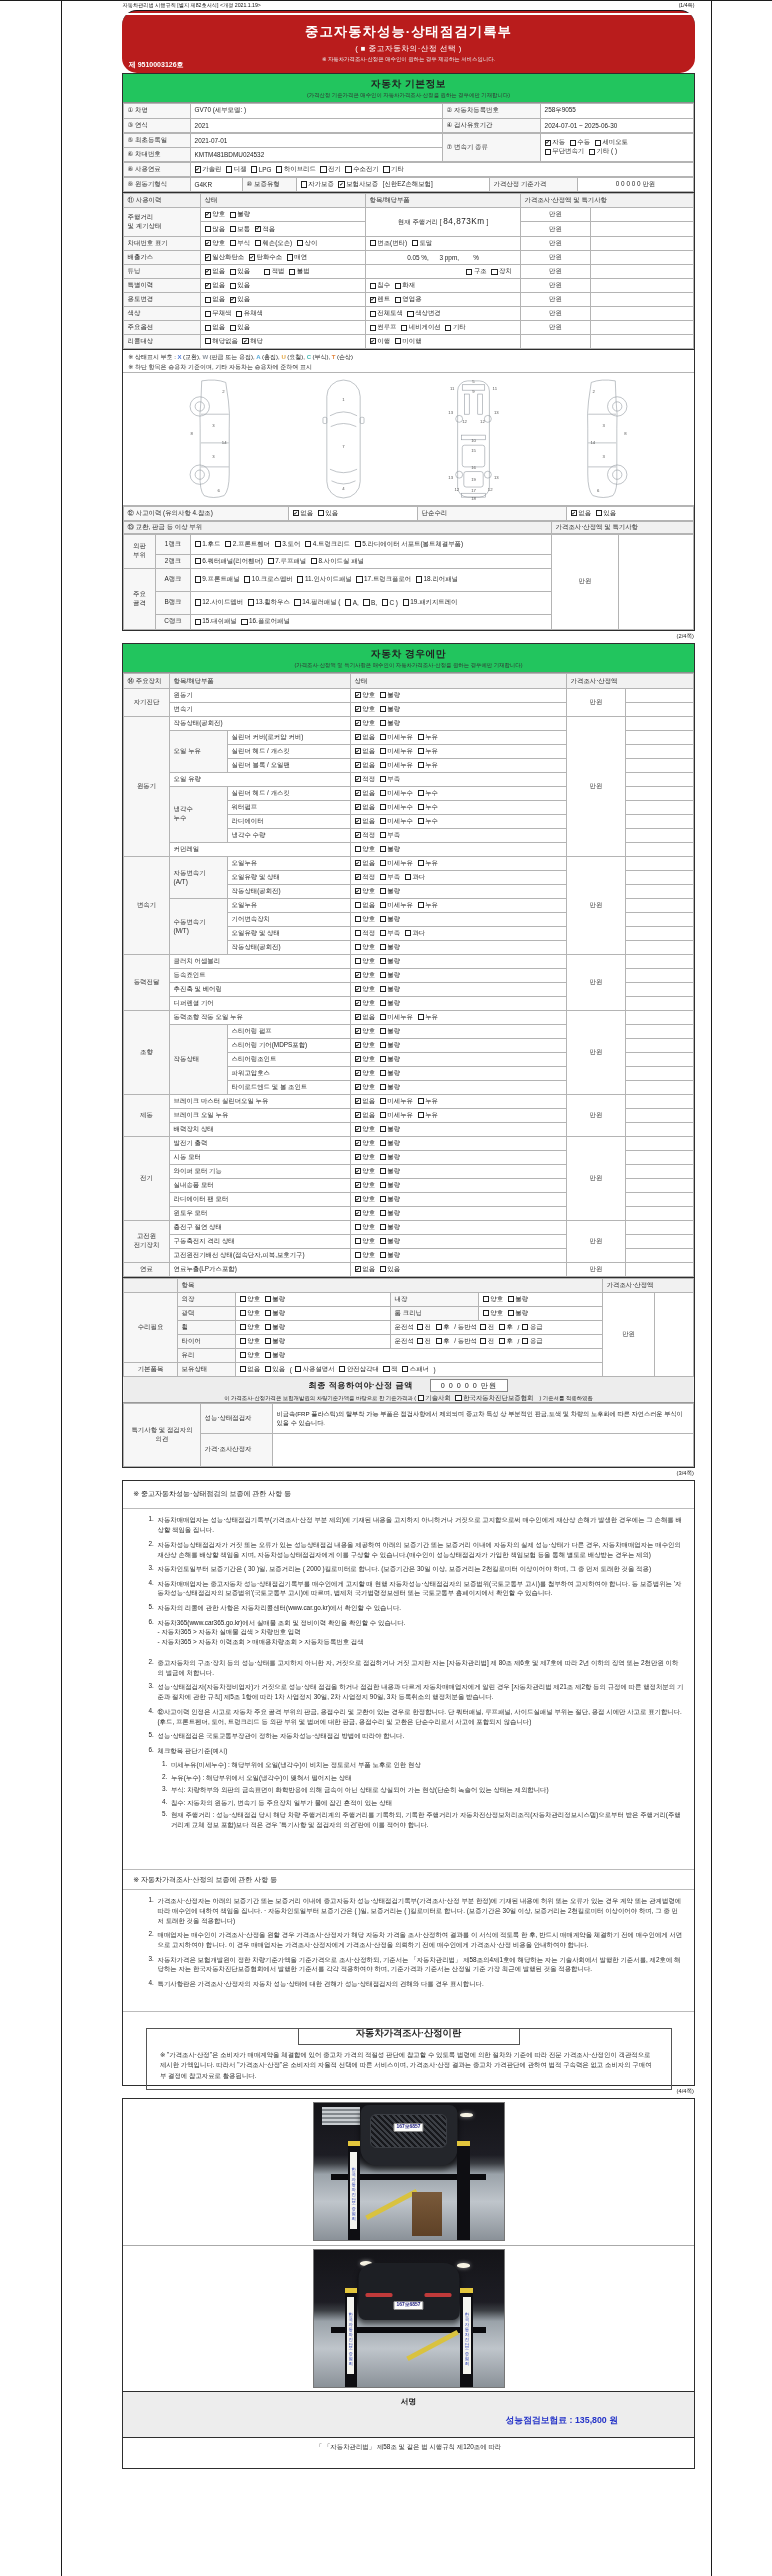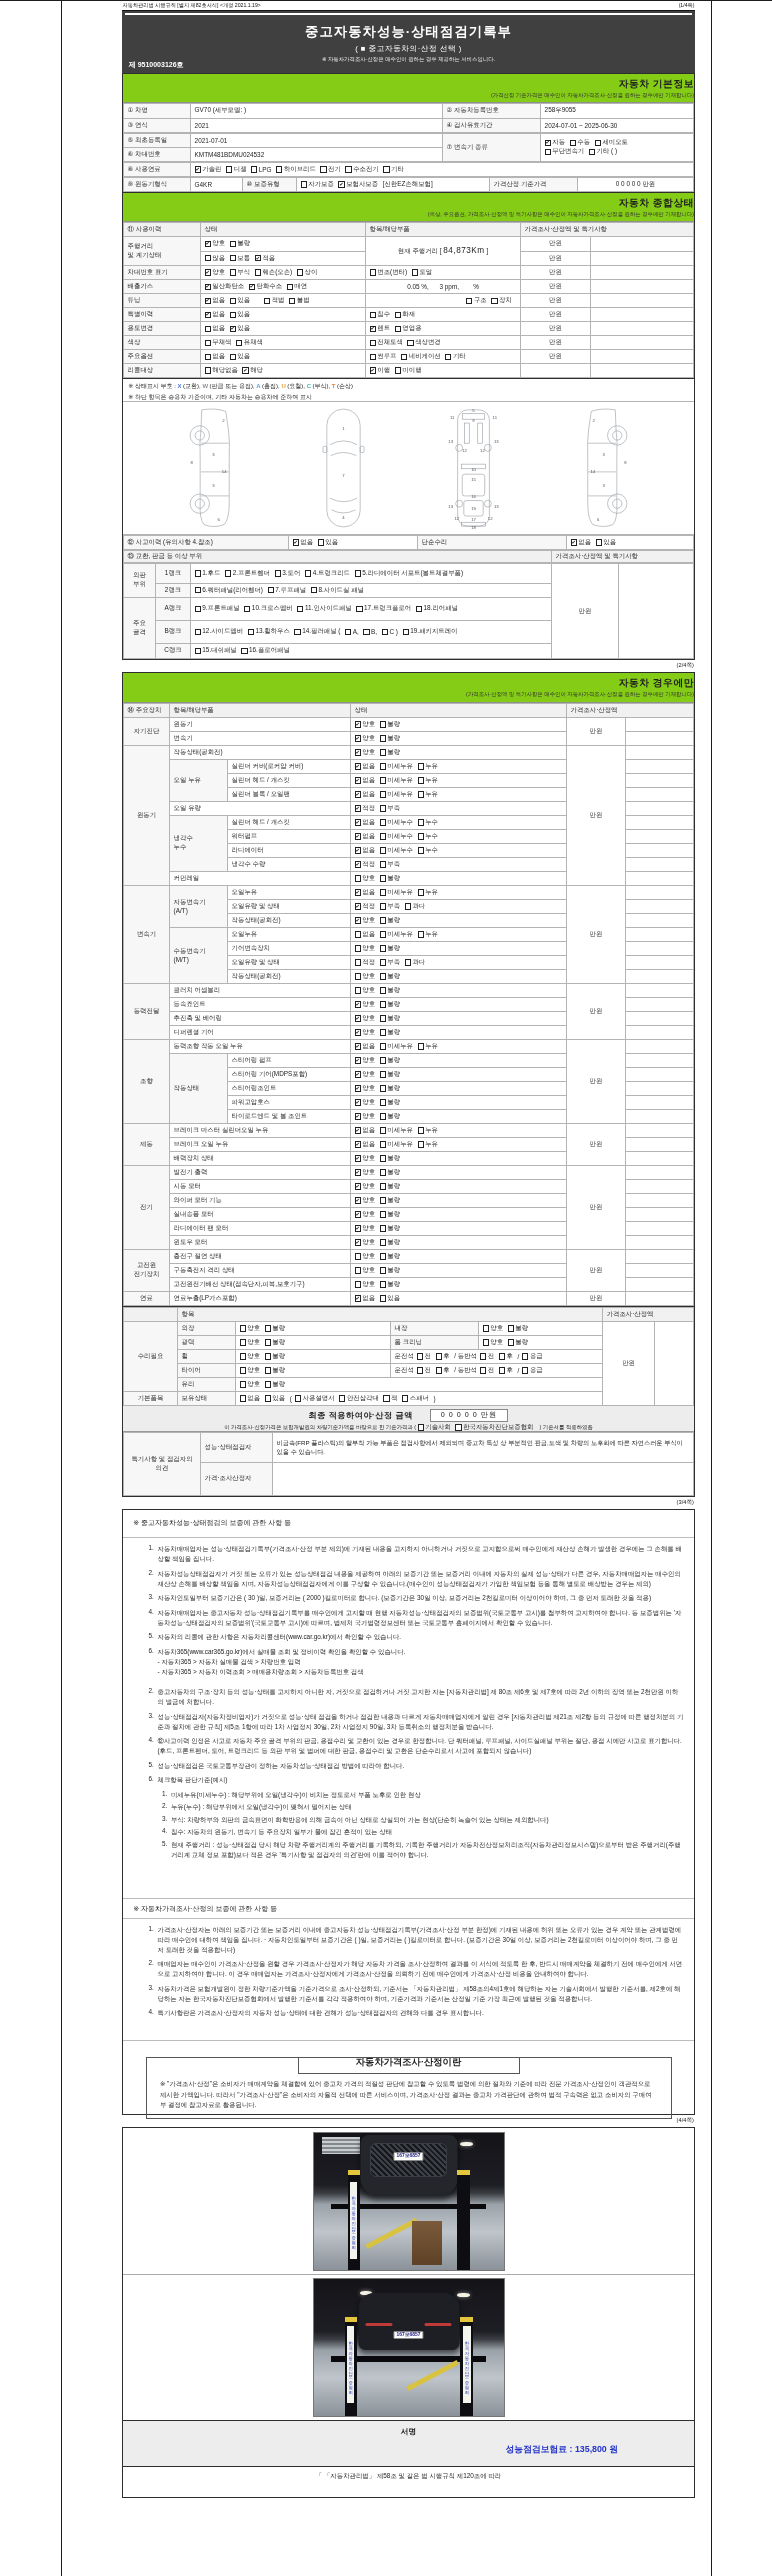--- a/index.html
+++ b/index.html
@@ -10,21 +10,21 @@
   #topline{position:absolute;top:0;left:0;width:773px;height:1px;background:#1c1c1c}
   .page{position:absolute;left:122px;top:1px;width:573px}
   
   .twrap{border:1px solid #2e2e2e;background:#fff}
   table{border-collapse:collapse;width:100%;table-layout:fixed}
   td{border:0.5px solid #b4b4b4;padding:1px 3.6px;font-size:6.4px;vertical-align:middle;overflow:hidden;background:#fff}
   td.lab{background:#f7f7f7}
   td.colhead{background:#f1f1f1;font-size:6.4px}
   td.price{text-align:center;color:#333}
   td.note{background:#fff}
-  .band{background:#84cc16;border-bottom:0.5px solid #8f8f8f;text-align:right;padding:3.6px 0 3.1px}
+  .band{background:#22c55e;border-bottom:0.5px solid #8f8f8f;text-align:center;padding:3.6px 0 3.1px}
   .band .bt{font-size:9.8px;font-weight:bold;letter-spacing:0.5px}
   .band .bs{font-size:5.4px;color:#333;margin-top:1.5px}
   .wrapn{white-space:pre-line}
   .pre{white-space:pre}
   .marker{text-align:right;font-size:5.7px;padding:2.1px 1px;color:#222}
   
   .cb{display:inline-flex;align-items:center;gap:1.5px;margin-right:4.6px;vertical-align:middle}
   .cb .bx{width:6.2px;height:6.2px;border:0.8px solid #222;display:inline-flex;align-items:center;
      justify-content:center;font-size:5.2px;line-height:1;background:#fff;color:#111;flex:0 0 6.2px}
   .cb .lb{font-size:6.4px;white-space:nowrap}
@@ -95,21 +95,21 @@
   <div class="vline" style="left:61px"></div>
   <div class="vline" style="left:711px"></div>
 
   <div class="page">
 
     <div id="meta">
       <span>자동차관리법 시행규칙 [별지 제82호서식] &lt;개정 2021.1.19&gt;</span>
       <span>(1/4쪽)</span>
     </div>
 
-    <div id="masthead" style="background: #404040;">
+    <div id="masthead" style="background: #b91c1c; border-radius: 15px;">
       <div id="mh-title">중고자동차성능·상태점검기록부</div>
       <div id="mh-sub">( ■ 중고자동차의·산정 선택 )</div>
       <div id="mh-note">※ 자동차가격조사·산정은 매수인이 원하는 경우 제공하는 서비스입니다.</div>
       <div id="mh-doc">제 9510003126호</div>
     </div>
 
     <div class="twrap">
       <div class="band">
         <div class="bt">자동차 기본정보</div>
         <div class="bs">(가격산정 기준가격은 매수인이 자동차가격조사·산정을 원하는 경우에만 기재합니다)</div>
@@ -226,24 +226,20 @@
                   <span class="lb">보험사보증</span>
                 </span><span class="ct">[신한EZ손해보험]</span></td>
           <td class="lab">가격산정 기준가격</td>
           <td style="text-align:center">0 0 0 0 0 만원</td>
         </tr>
       </tbody>
         </table>
     </div>
 
     <div class="twrap" style="border-top:none">
-      <div class="band">
-        <div class="bt">자동차 종합상태</div>
-        <div class="bs">(색상, 주요옵션, 가격조사·산정액 및 특기사항은 매수인이 자동차가격조사·산정을 원하는 경우에만 기재합니다)</div>
-      </div>
       <table>
         <colgroup>
             <col style="width:77px">
             <col style="width:165px">
             <col style="width:155px">
             <col style="width:70px">
             <col>
           </colgroup>
         <tbody>
             <tr style="height:14px">

